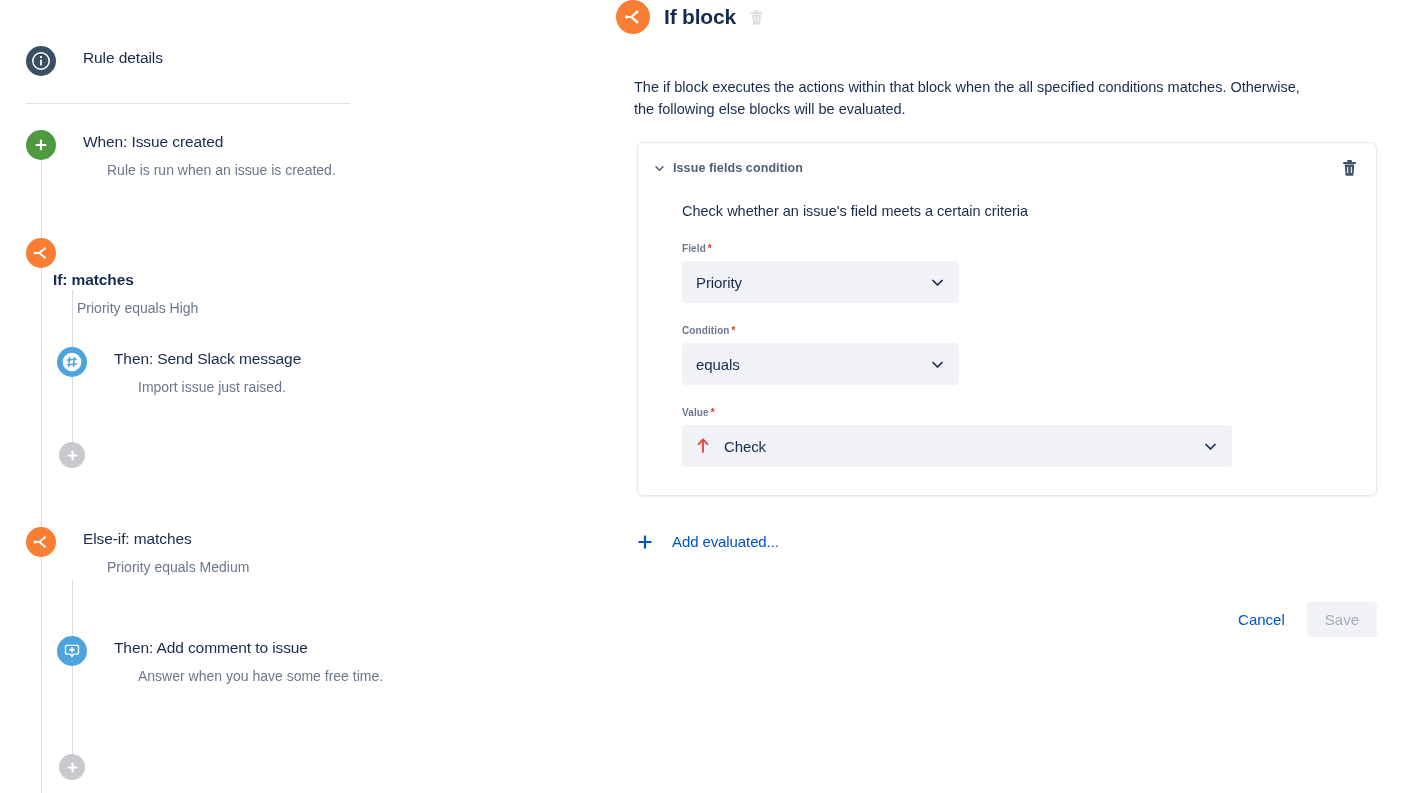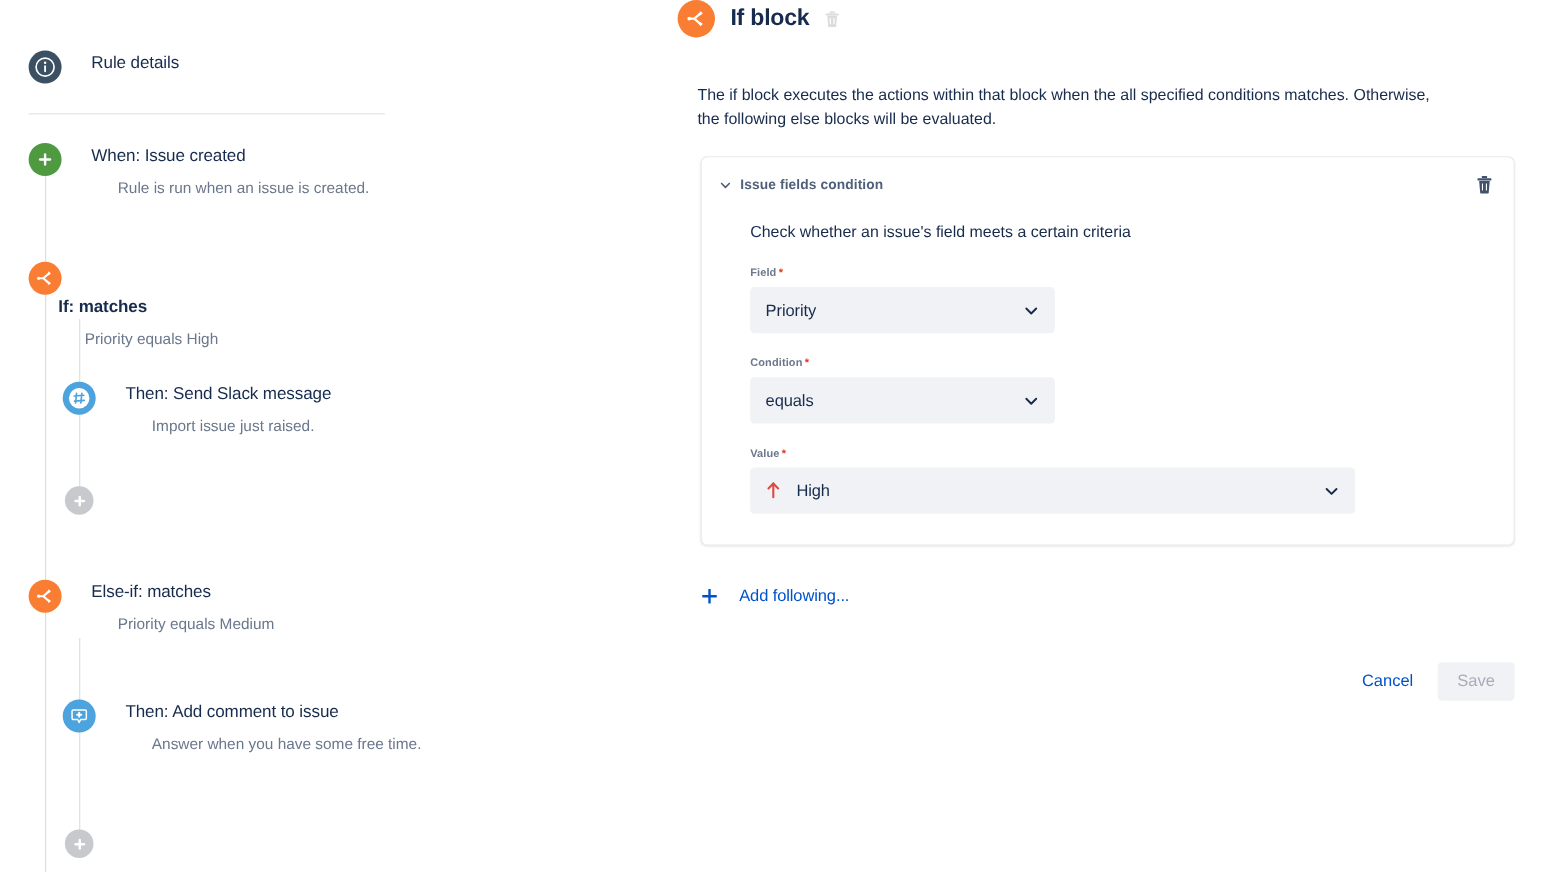--- a/index.html
+++ b/index.html
@@ -497,38 +497,38 @@
 
       <div class="form-group">
         <label class="form-label"><span>Value</span><span class="req-star">*</span></label>
         <div class="select-box wide">
           <span class="priority-arrow">
             <svg width="14" height="16" viewBox="0 0 14 16">
               <path d="M7 1.6 L7 14" stroke="#e2483d" stroke-width="1.9" stroke-linecap="round"></path>
               <path d="M2.6 6.1 L7 1.5 L11.4 6.1" fill="none" stroke="#e2483d" stroke-width="1.9" stroke-linecap="round" stroke-linejoin="round"></path>
             </svg>
           </span>
-          <span class="select-value">High</span>
+          <span class="select-value">Check</span>
           <span class="select-chevron">
             <svg width="15" height="15" viewBox="0 0 15 15">
               <path d="M3 5.5 L7.5 10 L12 5.5" fill="none" stroke="#172b4d" stroke-width="1.75" stroke-linecap="round" stroke-linejoin="round"></path>
             </svg>
           </span>
         </div>
       </div>
     </div>
   </div>
 
   <div id="add-conditions">
     <span id="add-conditions-plus">
       <svg width="16" height="16" viewBox="0 0 16 16">
         <rect x="6.9" y="1.4" width="2.2" height="13.2" rx="0.4" fill="#0052cc"></rect>
         <rect x="1.4" y="6.9" width="13.2" height="2.2" rx="0.4" fill="#0052cc"></rect>
       </svg>
     </span>
-    <span id="add-conditions-label">Add following...</span>
+    <span id="add-conditions-label">Add evaluated...</span>
   </div>
 
   <div id="footer-actions">
     <button id="cancel-button">Cancel</button>
     <button id="save-button">Save</button>
   </div>
 </div>
 
 </body></html>

